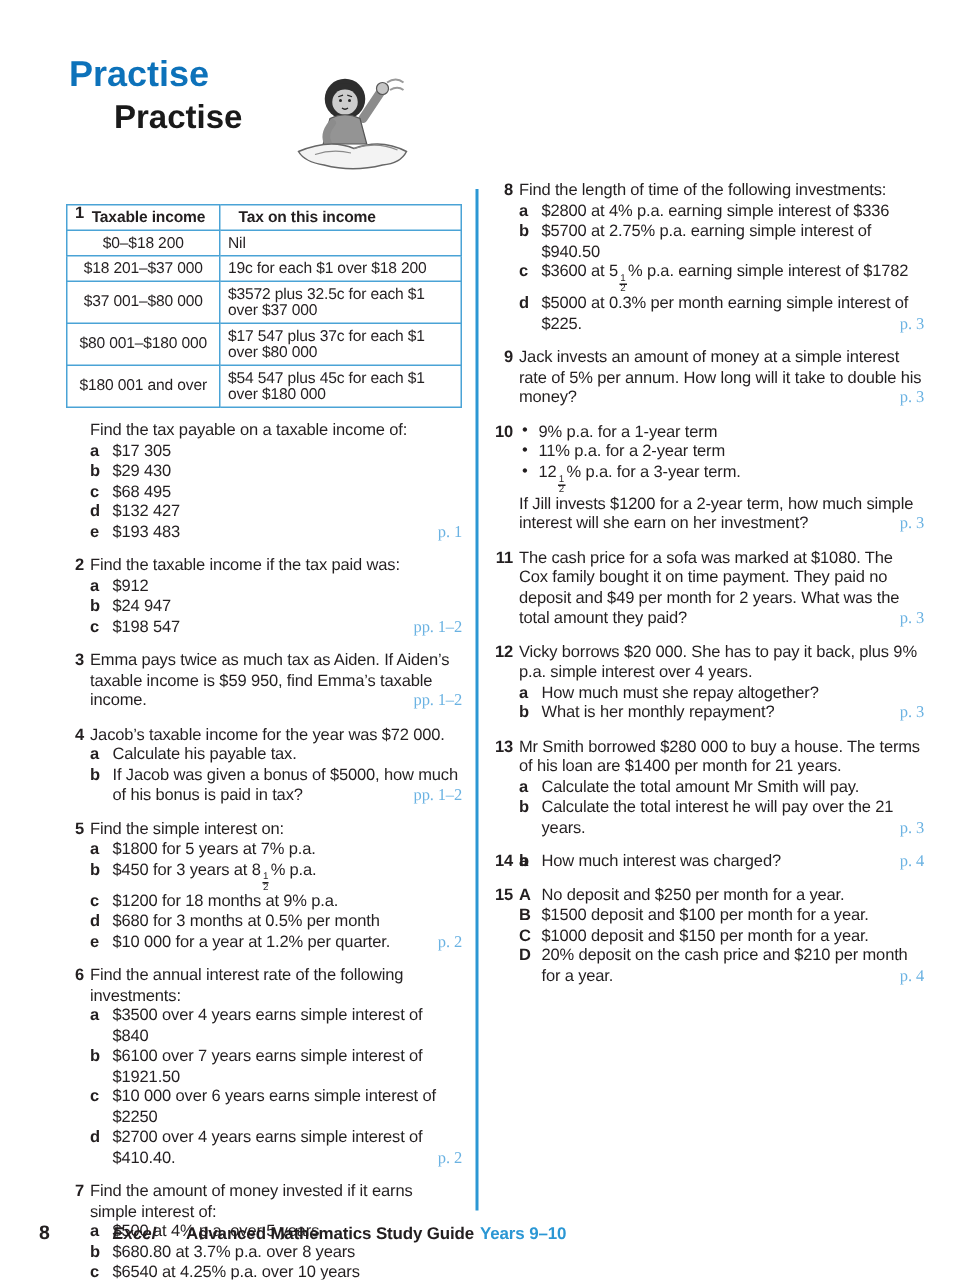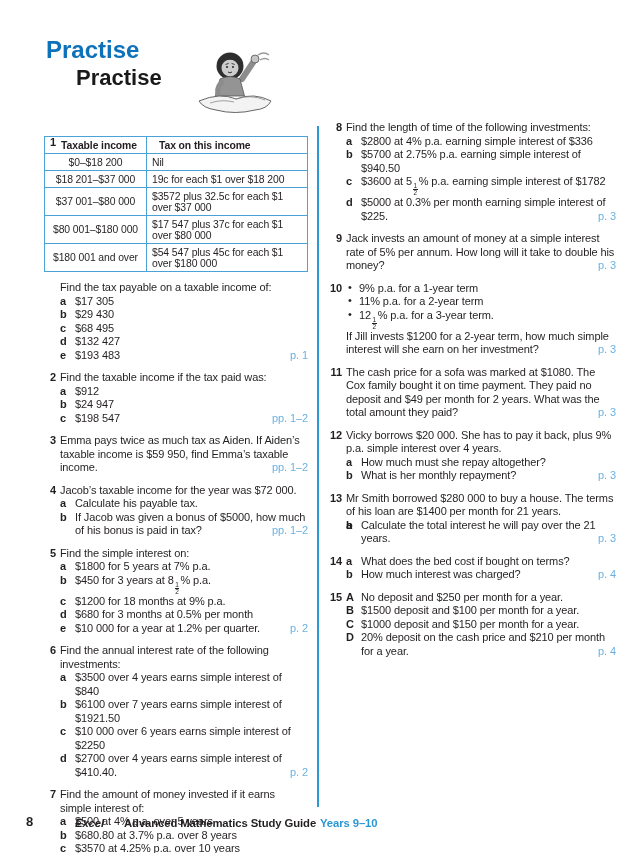--- a/index.html
+++ b/index.html
@@ -21,21 +21,21 @@
   
   .q{position:relative;padding-left:16px;margin-bottom:9px;font-size:11px;line-height:13.5px;letter-spacing:-0.1px;}
   .col-right .q{padding-left:20px;}
   .qnum{position:absolute;left:-2px;top:0;width:14px;text-align:right;font-weight:bold;}
   .col-right .qnum{width:18px;}
   .qtext{min-height:13.5px;}
   .qpart,.qopt{position:relative;padding-left:15px;}
   .plabel{position:absolute;left:0;top:0;font-weight:bold;}
   .qbullet{position:relative;padding-left:13px;}
   .bdot{position:absolute;left:2px;top:-1px;}
-  .ref{float:right;color:#6ab2e2;padding-left:6px;}
+  .ref{float:right;color:#6ab2e2;padding-left:6px;font-family:Liberation Serif, serif;}
   
   .frac{display:inline-flex;flex-direction:column;align-items:center;vertical-align:-3px;
         font-size:6.5px;line-height:6px;font-weight:normal;margin:0 1px;letter-spacing:0;}
   .frac .fn{border-bottom:0.8px solid #231f20;padding:0 0.5px;}
   .frac .fd{padding:0 0.5px;}
   
   .qtable{margin:15px 0 9px -16px;border-collapse:collapse;width:calc(100% + 16px);
           border:1.5px solid #4aa3d6;}
   .qtable th,.qtable td{border:1px solid #4aa3d6;font-size:10.4px;line-height:11px;
           padding:2.5px 5px;letter-spacing:-0.1px;}
@@ -163,21 +163,21 @@
         <div class="qpart"><span class="plabel">c</span><span class="ptext">$10 000 over 6 years earns simple interest of $2250</span></div>
         <div class="qpart"><span class="plabel">d</span><span class="ptext">$2700 over 4 years earns simple interest of $410.40.<span class="ref">p. 2</span></span></div>
       </div>
     </div>
     <div class="q">
       <span class="qnum">7</span>
       <div class="qitems">
         <div class="qtext">Find the amount of money invested if it earns simple interest of:</div>
         <div class="qpart"><span class="plabel">a</span><span class="ptext">$500 at 4% p.a. over 5 years</span></div>
         <div class="qpart"><span class="plabel">b</span><span class="ptext">$680.80 at 3.7% p.a. over 8 years</span></div>
-        <div class="qpart"><span class="plabel">c</span><span class="ptext">$3570 at 4.25% p.a. over 10 years</span></div>
+        <div class="qpart"><span class="plabel">c</span><span class="ptext">$6540 at 4.25% p.a. over 10 years</span></div>
       </div>
     </div>
   </div>
 <div class="col col-right" id="col-right">
     <div class="q">
       <span class="qnum">8</span>
       <div class="qitems">
         <div class="qtext">Find the length of time of the following investments:</div>
         <div class="qpart"><span class="plabel">a</span><span class="ptext">$2800 at 4% p.a. earning simple interest of $336</span></div>
         <div class="qpart"><span class="plabel">b</span><span class="ptext">$5700 at 2.75% p.a. earning simple interest of $940.50</span></div>
@@ -217,28 +217,28 @@
       <div class="qitems">
         <div class="qtext">Vicky borrows $20 000. She has to pay it back, plus 9% p.a. simple interest over 4 years.</div>
         <div class="qpart"><span class="plabel">a</span><span class="ptext">How much must she repay altogether?</span></div>
         <div class="qpart"><span class="plabel">b</span><span class="ptext">What is her monthly repayment?<span class="ref">p. 3</span></span></div>
       </div>
     </div>
     <div class="q">
       <span class="qnum">13</span>
       <div class="qitems">
         <div class="qtext">Mr Smith borrowed $280 000 to buy a house. The terms of his loan are $1400 per month for 21 years.</div>
+        <div class="qpart"><span class="plabel">a</span><span class="ptext">Calculate the total amount Mr Smith will pay.</span></div>
+        <div class="qpart"><span class="plabel">b</span><span class="ptext">Calculate the total interest he will pay over the 21 years.<span class="ref">p. 3</span></span></div>
+      </div>
+    </div>
+    <div class="q">
+      <span class="qnum">14</span>
+      <div class="qitems">
         <div class="qpart"><span class="plabel">a</span></div>
-        <div class="qpart"><span class="plabel">b</span><span class="ptext">Calculate the total interest he will pay over the 21 years.<span class="ref">p. 3</span></span></div>
-      </div>
-    </div>
-    <div class="q">
-      <span class="qnum">14</span>
-      <div class="qitems">
-        <div class="qpart"><span class="plabel">a</span><span class="ptext">What does the bed cost if bought on terms?</span></div>
         <div class="qpart"><span class="plabel">b</span><span class="ptext">How much interest was charged?<span class="ref">p. 4</span></span></div>
       </div>
     </div>
     <div class="q">
       <span class="qnum">15</span>
       <div class="qitems">
         <div class="qopt"><span class="plabel">A</span><span class="ptext">No deposit and $250 per month for a year.</span></div>
         <div class="qopt"><span class="plabel">B</span><span class="ptext">$1500 deposit and $100 per month for a year.</span></div>
         <div class="qopt"><span class="plabel">C</span><span class="ptext">$1000 deposit and $150 per month for a year.</span></div>
         <div class="qopt"><span class="plabel">D</span><span class="ptext">20% deposit on the cash price and $210 per month for a year.<span class="ref">p. 4</span></span></div>

